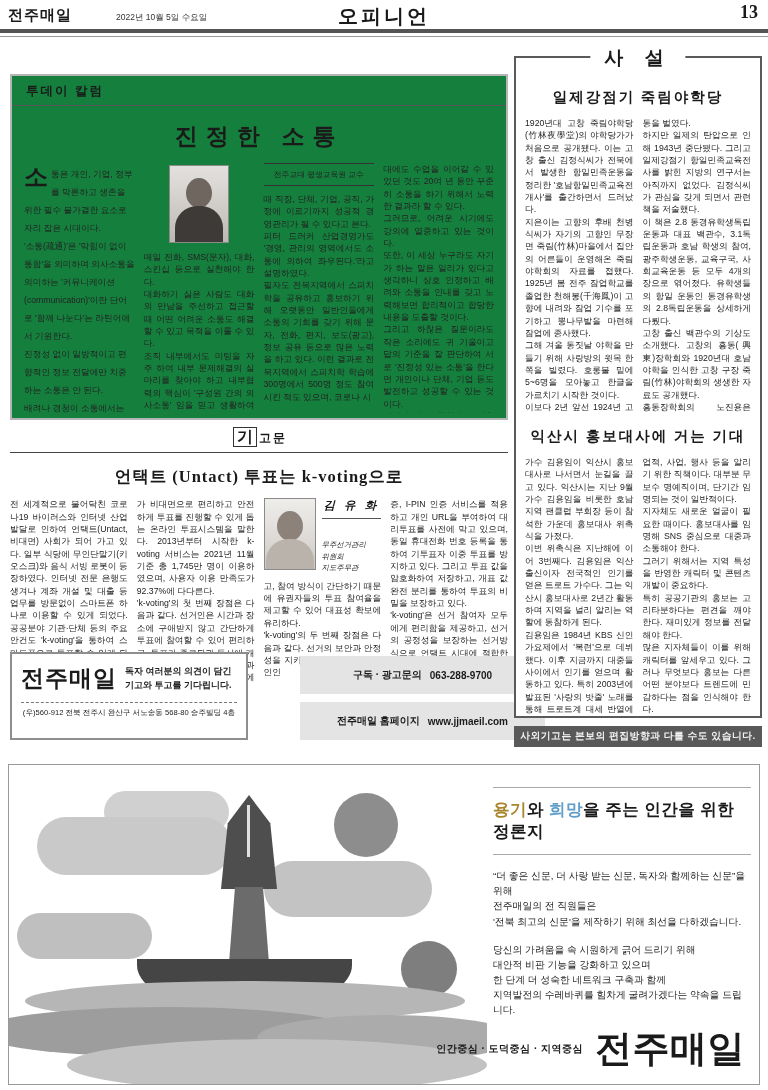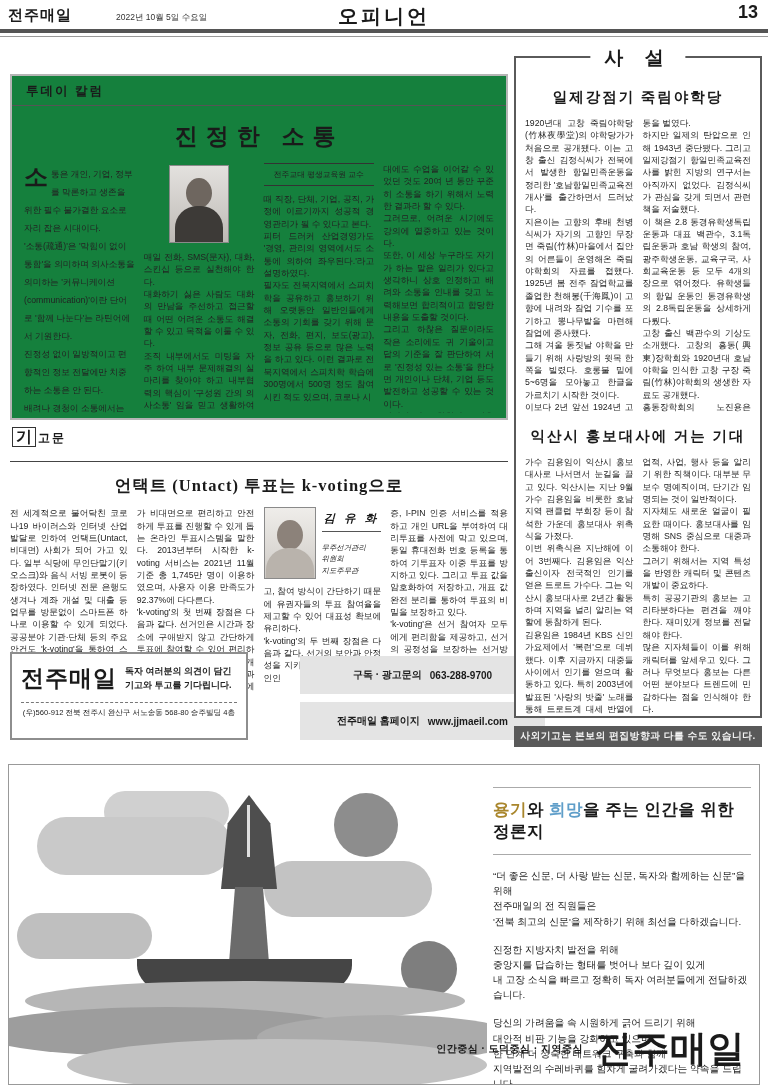--- a/index.html
+++ b/index.html
@@ -5,21 +5,21 @@
   * { margin:0; padding:0; box-sizing:border-box; }
   html,body { width:768px; height:1090px; }
   body { position:relative; background:#fff; color:#1a1a1a;
          font-family:"Liberation Sans", sans-serif; }
 
   
   .header { position:absolute; left:0; top:0; width:768px; height:38px; }
   .masthead { position:absolute; left:8px; top:6px; font-size:15px; font-weight:900; letter-spacing:1px; }
   .issue-date { position:absolute; left:76px; top:12px; font-size:8.5px; color:#333;margin-left:40px; }
   .section-name { position:absolute; left:0; right:0; top:3px; text-align:center; font-size:20px; font-weight:bold; letter-spacing:3px; }
-  .page-num { position:absolute; right:10px; top:2px; font-size:18px; font-weight:bold; }
+  .page-num { position:absolute; right:10px; top:2px; font-size:18px; font-weight:bold;font-family:Liberation Serif, serif; }
   .hrule1 { position:absolute; left:0; top:29px; width:768px; border-top:4px solid #555; }
   .hrule2 { position:absolute; left:0; top:36px; width:768px; border-top:1px solid #999; }
 
   
   .today-box { position:absolute; left:10px; top:74px; width:498px; height:346px;
                border:2px solid #b5b5b5; overflow:hidden; background:#15803d; }
   .today-label { font-size:12.5px; font-weight:bold; letter-spacing:2px; padding:7px 14px 5px; }
   .today-label-rule { border-top:1px solid #555; }
   .today-title { text-align:center; font-family:"Liberation Serif", serif; font-size:23px; font-weight:bold;
                  letter-spacing:8px; margin:15px 0 11px; }
@@ -40,33 +40,33 @@
   .portrait.light .p-head { background:#8c827a; }
   .portrait.light .p-body { background:#b9b3ac; }
 
   .author-name-box { height:70px; display:flex; align-items:center; justify-content:center;
                      font-size:12px; font-weight:bold; letter-spacing:4px; }
   .author-affil { border-top:1px solid #333; border-bottom:1px solid #333; text-align:center;
                   font-size:7.8px; padding:5px 2px; margin-bottom:7px; color:#222; }
 
   
   .contrib { position:absolute; left:10px; top:426px; width:498px; }
-  .contrib-header { border-bottom:1px solid #444; padding:1px 0 14px 2px; }
+  .contrib-header { border-bottom:1px solid #444; padding:1px 0 5px 2px;text-align:center; }
   .contrib-gi { display:inline-block; font-size:16px; font-weight:900; border:1.5px solid #333;
                 padding:0 3px; line-height:1.15; margin-right:2px; }
   .contrib-rest { font-size:12px; font-weight:bold; letter-spacing:2px; }
   .contrib-title { text-align:center; font-family:"Liberation Serif", serif; font-size:16.5px;
                    font-weight:bold; letter-spacing:1px; margin:13px 0 10px; }
   .contrib-cols { display:flex; gap:9px; height:186px; overflow:hidden; }
   .c-author { display:flex; gap:6px; margin-bottom:6px;font-style:italic; }
   .c-photo { width:52px; height:72px; flex:none; }
   .c-photo .portrait { width:52px; height:72px; margin:0; }
   .c-meta { flex:1; display:flex; flex-direction:column; justify-content:center; text-align:center; }
   .c-name { font-size:11.5px; font-weight:bold; letter-spacing:3px; margin-bottom:5px; }
-  .c-affil { font-size:7.4px; line-height:1.55; border-top:1px solid #555; padding-top:10px; color:#222; }
+  .c-affil { font-size:7.4px; line-height:1.55; border-top:1px solid #555; padding-top:20px; color:#222; }
 
   
   .reader-box { position:absolute; left:10px; top:652px; width:238px; height:88px;
                 border:2px solid #8e8e8e; padding:9px 9px 5px; background:#fff; }
   .reader-row { display:flex; align-items:center; gap:8px; }
   .reader-logo { font-size:23px; font-weight:900; letter-spacing:1px; }
   .reader-msg { font-size:9px; font-weight:bold; line-height:1.5; color:#222; }
   .reader-dash { border-top:1px dashed #777; margin:8px 0 5px; }
   .reader-addr { font-size:7.6px; color:#222; text-align:center; }
 
@@ -288,23 +288,20 @@
     <div class="shape wave-3"></div>
     <div class="shape wave-4"></div>
   </div>
   <div class="ad-right">
     <div class="ad-headline">
       <span class="c-gold">용기</span><span>와 </span><span class="c-blue">희망</span><span>을 주는 인간을 위한 정론지</span>
     </div>
     <div class="ad-para">“더 좋은 신문, 더 사랑 받는 신문, 독자와 함께하는 신문”을 위해
 전주매일의 전 직원들은
 '전북 최고의 신문'을 제작하기 위해 최선을 다하겠습니다.</div>
-    <div class="ad-para">진정한 지방자치 발전을 위해
-중앙지를 답습하는 형태를 벗어나 보다 깊이 있게
-내 고장 소식을 빠르고 정확히 독자 여러분들에게 전달하겠습니다.</div>
     <div class="ad-para">당신의 가려움을 속 시원하게 긁어 드리기 위해
 대안적 비판 기능을 강화하고 있으며
 한 단계 더 성숙한 네트워크 구축과 함께
 지역발전의 수레바퀴를 힘차게 굴려가겠다는 약속을 드립니다.</div>
   </div>
   <div class="ad-footer">
     <div class="ad-slogan">인간중심 · 도덕중심 · 지역중심</div>
     <div class="ad-logo">전주매일</div>
   </div>
 </div>

